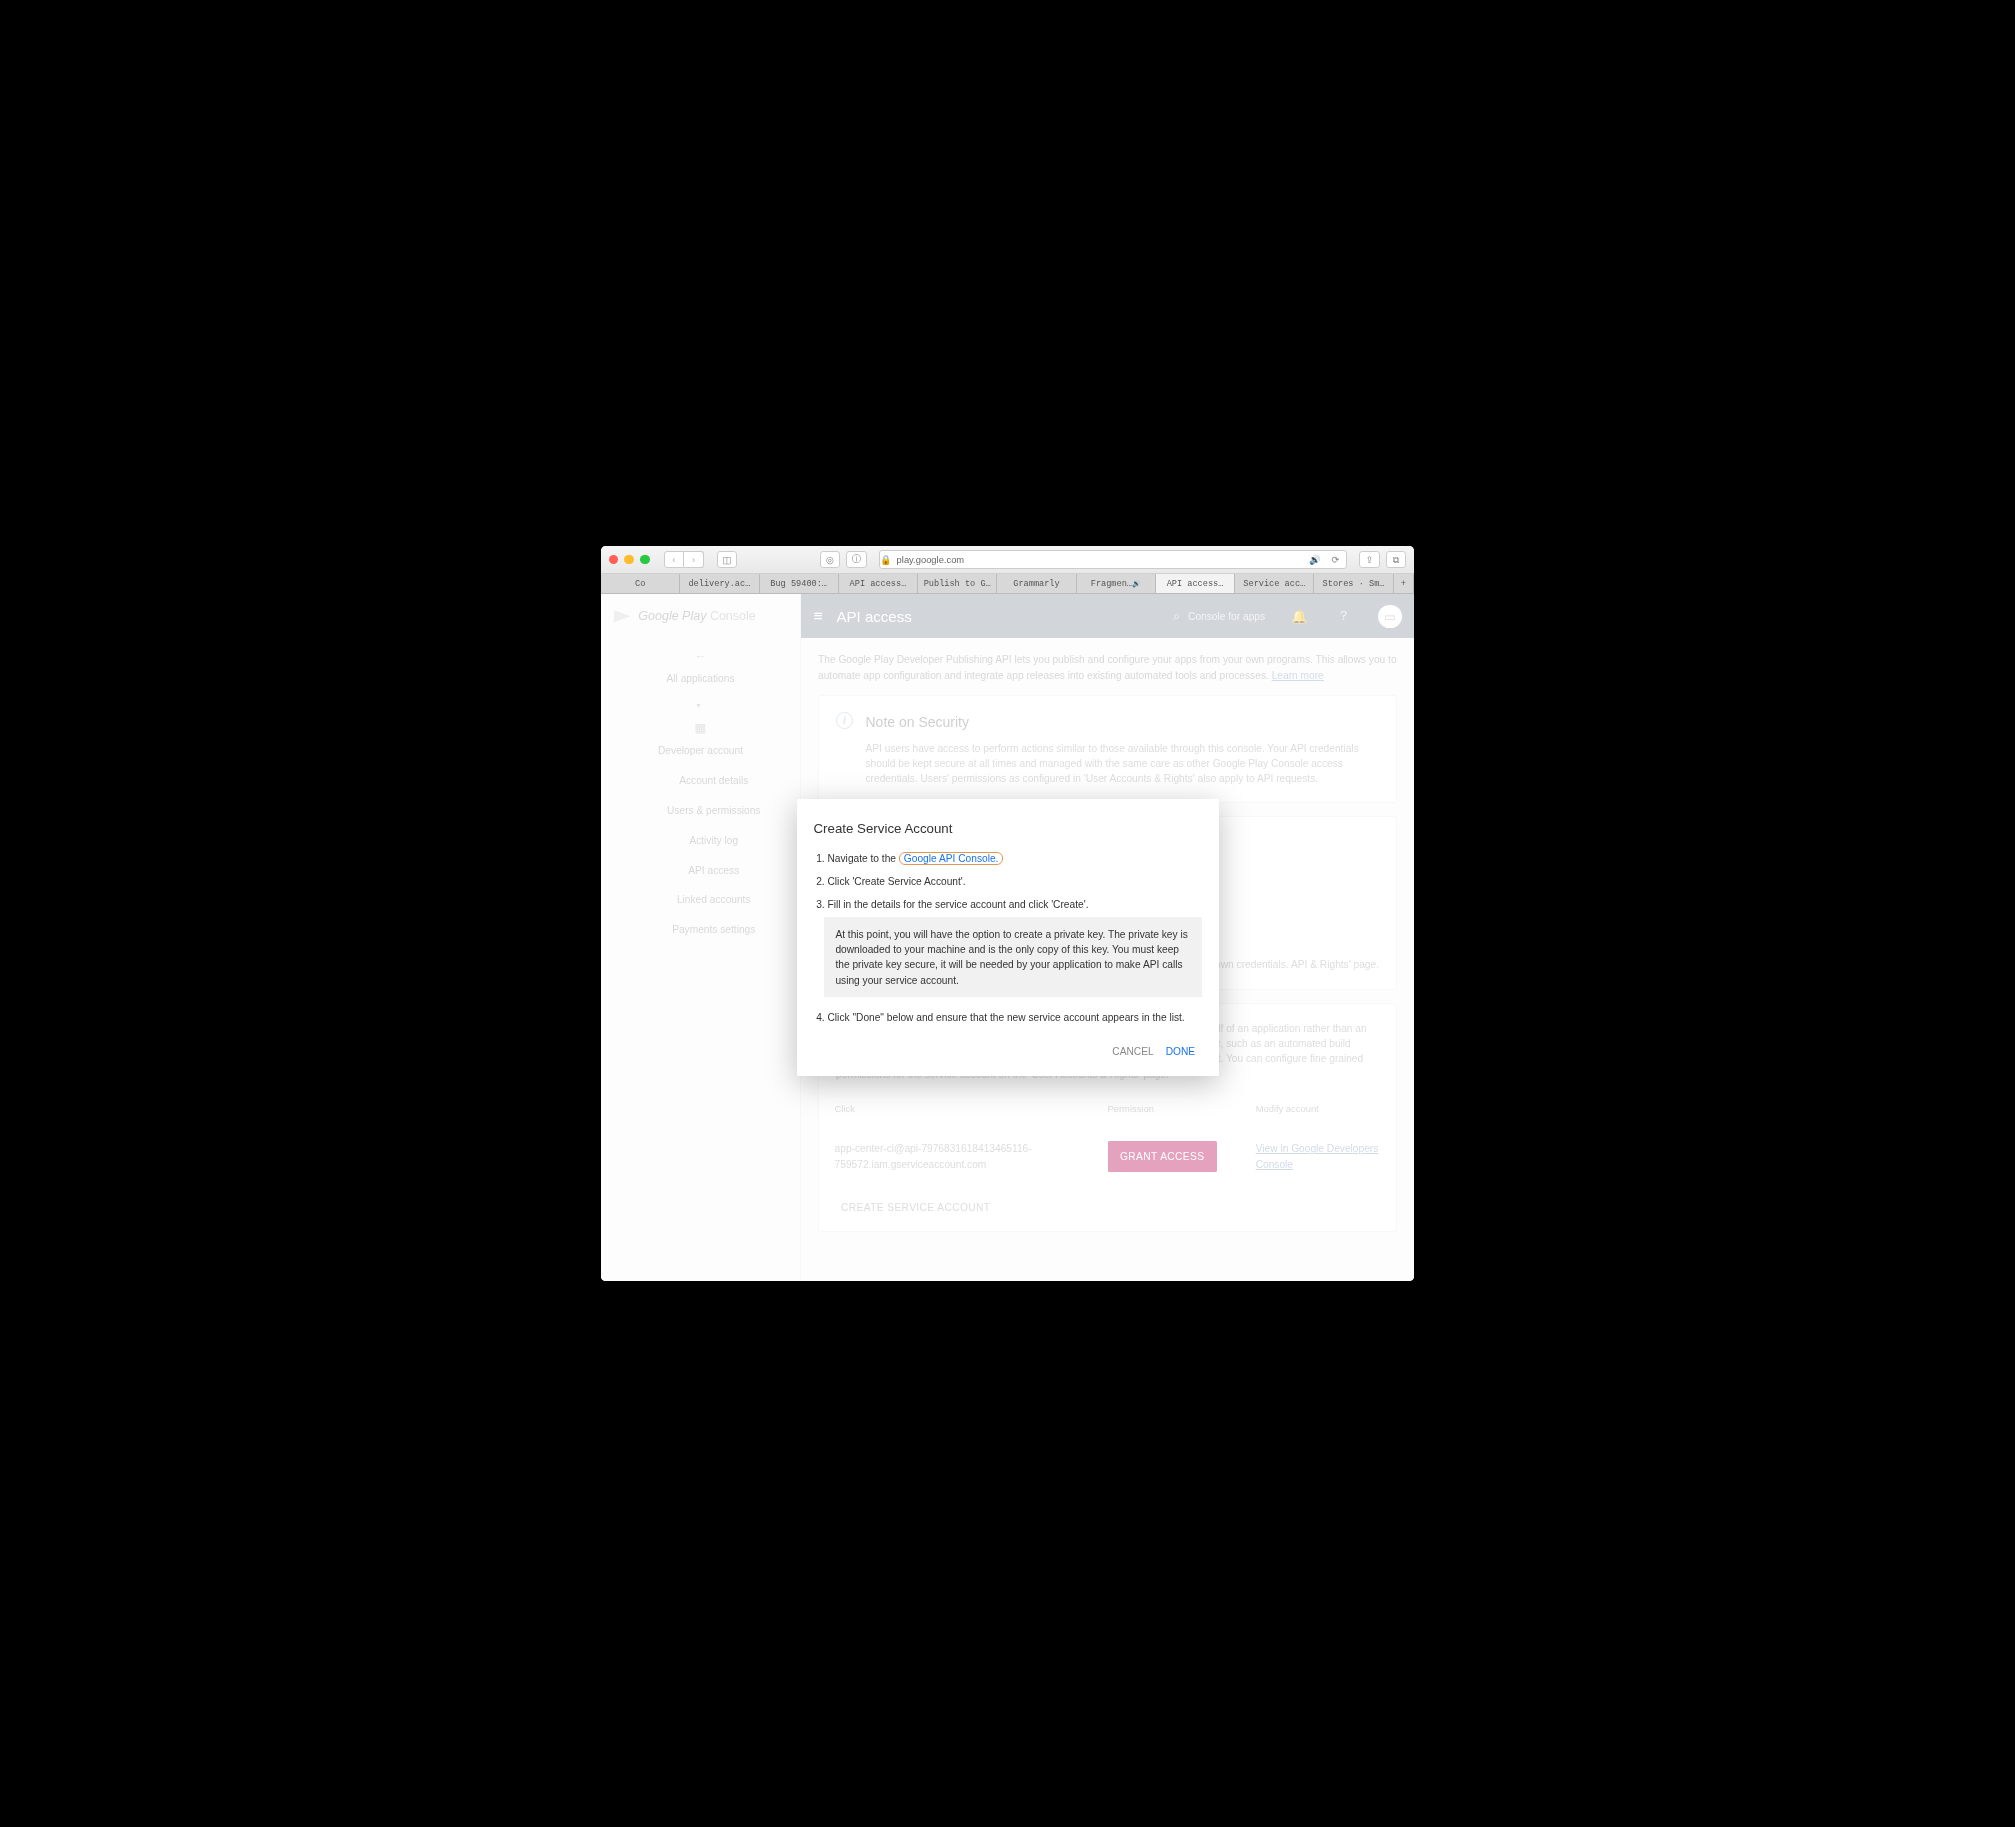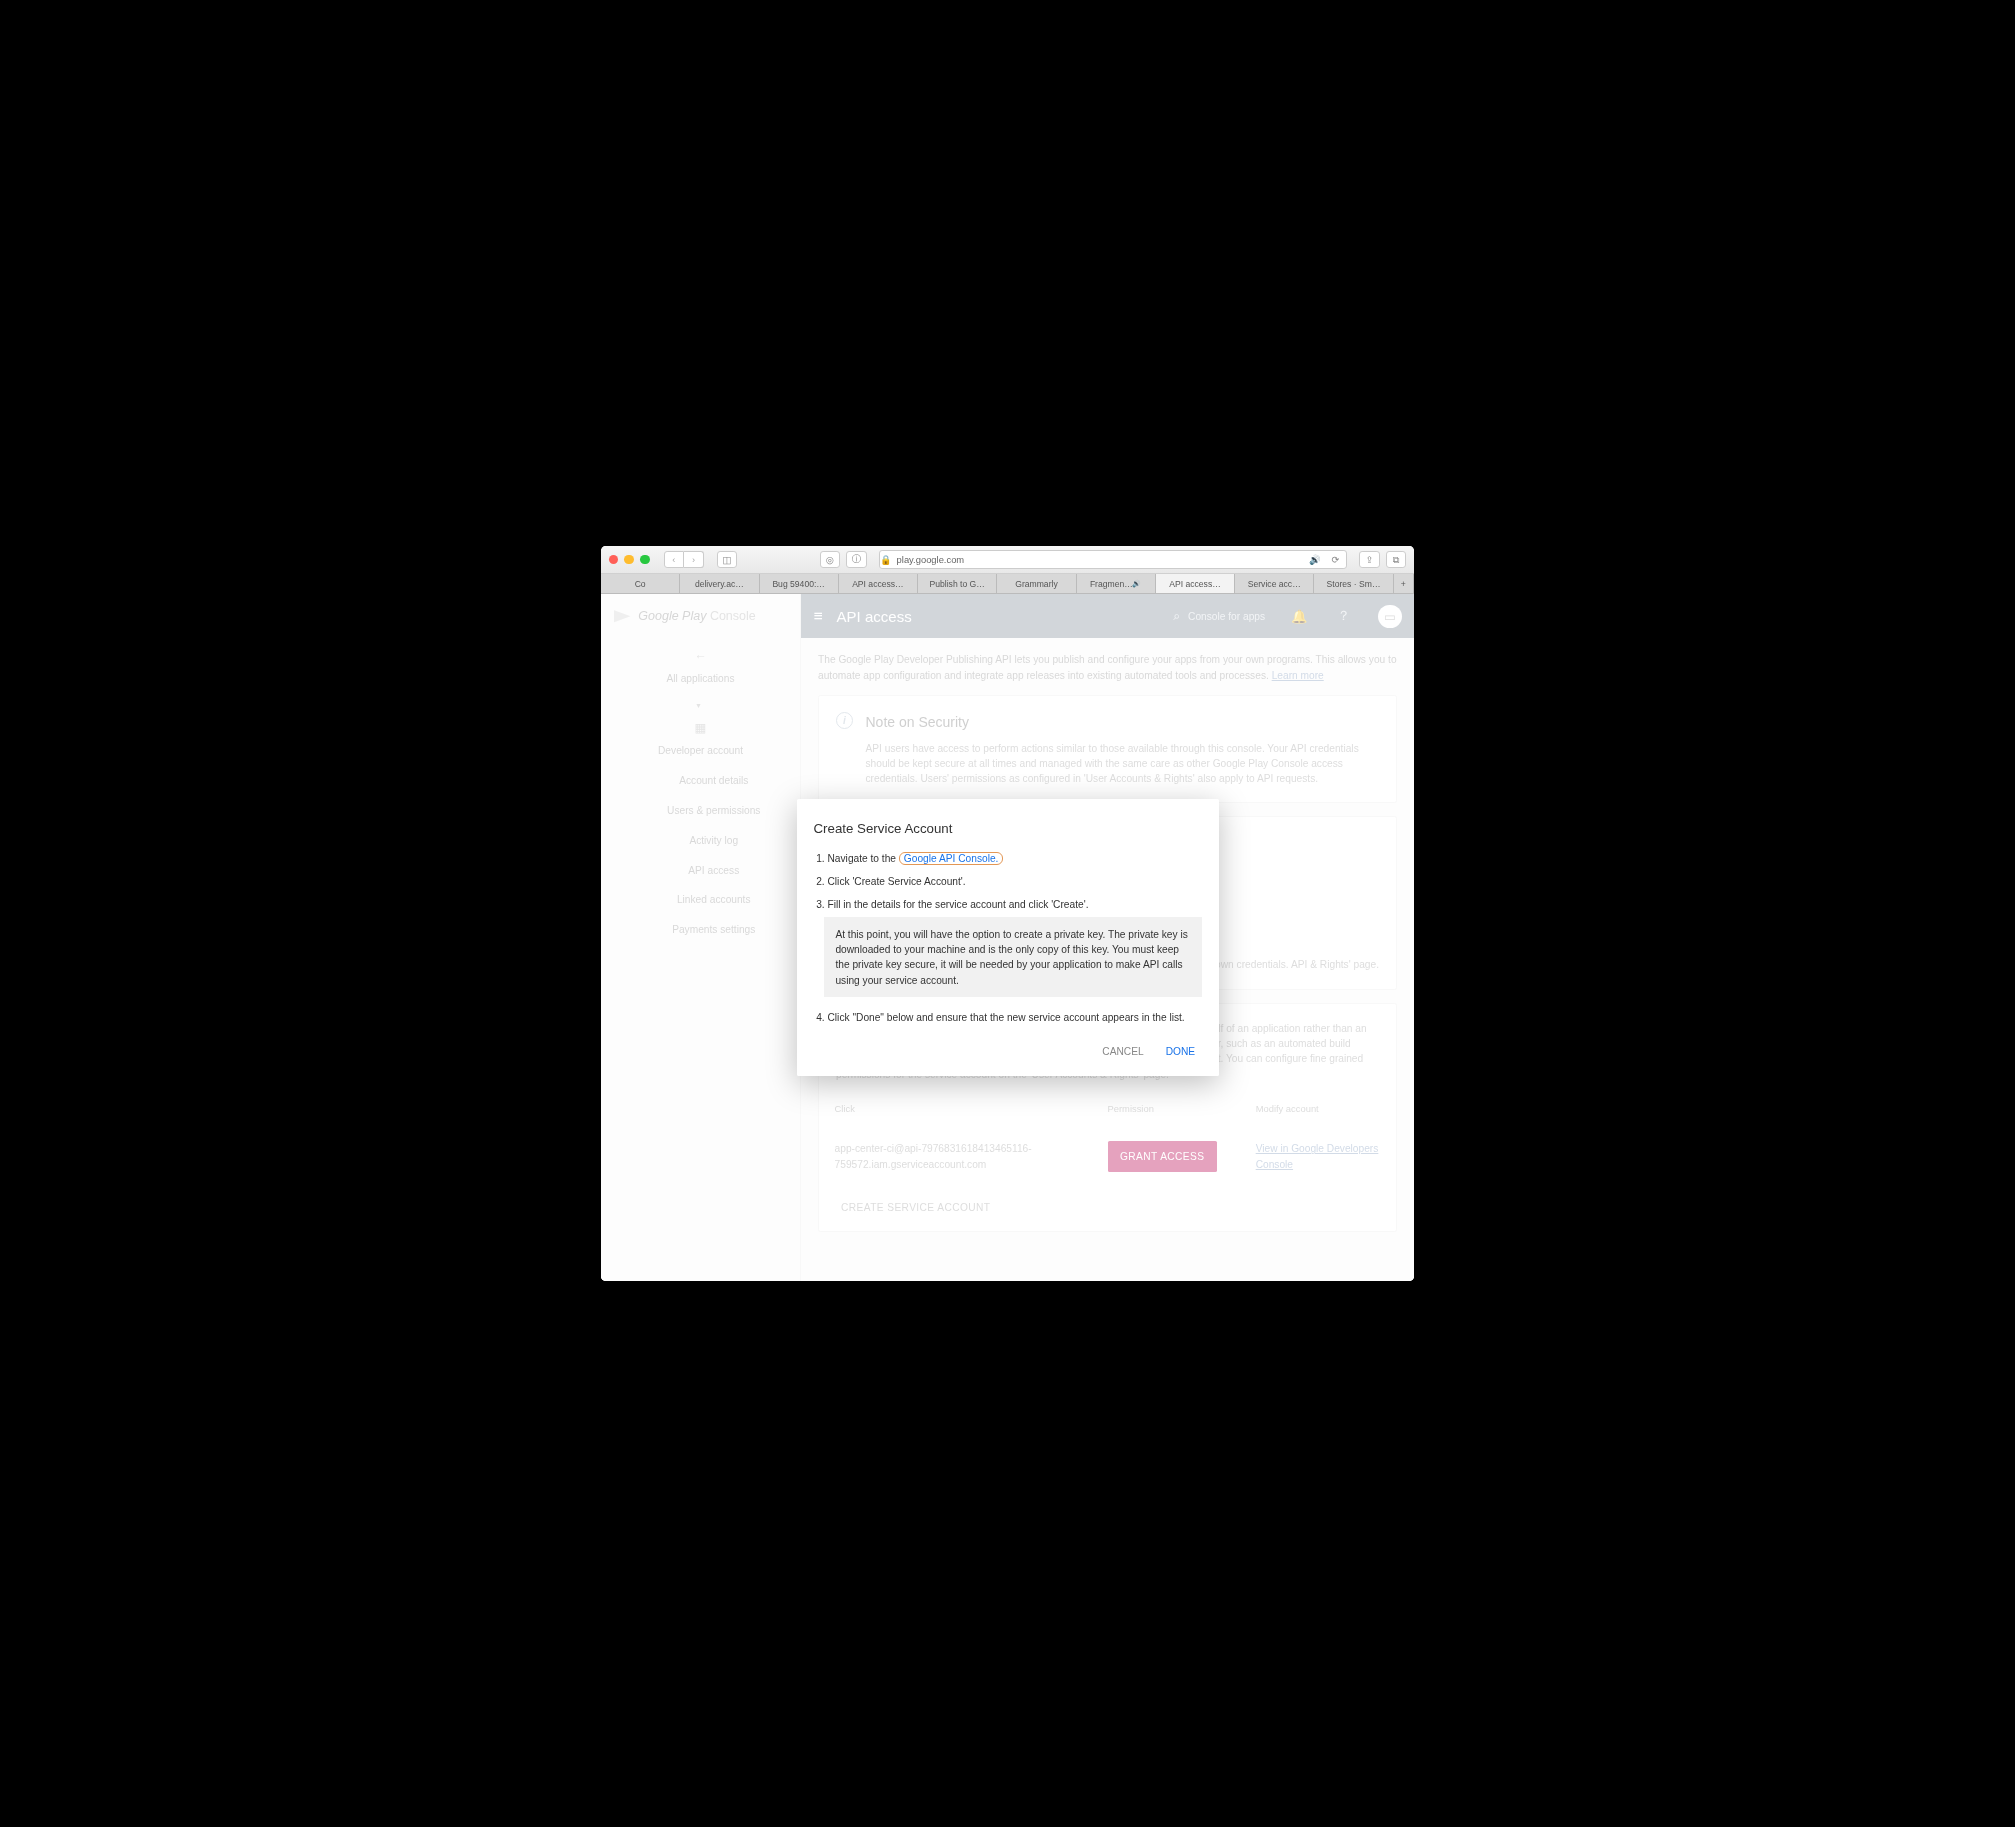--- a/index.html
+++ b/index.html
@@ -8,21 +8,21 @@
 .titlebar { height: 28px; background: linear-gradient(#f6f6f6,#e8e8e8); display: flex; align-items: center; padding: 0 7.8px; border-bottom: 0.8px solid #d0d0d0; gap: 6.3px; }
 .traffic { display: flex; gap: 6.3px; margin-right: 7.8px; }
 .dot { width: 9.4px; height: 9.4px; border-radius: 50%; }
 .dot.r{background:#ff5f57;} .dot.y{background:#febc2e;} .dot.g{background:#28c840;}
 .navbtns { display: flex; gap: 0; margin-right: 6.3px; }
 .navbtn { width: 20.3px; height: 17px; border: 0.8px solid #ccc; background: #fff; display:flex;align-items:center;justify-content:center;color:#aaa;font-size:9.4px;}
 .navbtn:first-child{border-radius:3.1px 0 0 3.1px;} .navbtn:last-child{border-radius:0 3.1px 3.1px 0;border-left:none;}
 .sq { width:20.3px;height:17px;border:0.8px solid #ccc;border-radius:3.1px;display:flex;align-items:center;justify-content:center;color:#888;font-size:9.4px;background:#fff;}
 .urlbar { flex:1; height: 19px; background:#fff; border:0.8px solid #ccc; border-radius:3.1px; display:flex;align-items:center;justify-content:center;gap:4.7px;font-size:9.4px;color:#666;margin:0 6.3px;}
 .tabbar { height: 20.3px; background:#d8d8d8; display:flex; border-bottom:0.8px solid #bbb;}
-.tab { flex:1; border-right:0.8px solid #bbb; font-size:8.6px; color:#555; display:flex;align-items:center;justify-content:center;overflow:hidden;white-space:nowrap;text-overflow:ellipsis;padding:0 4.7px;background:#d8d8d8;}
+.tab { flex:1; border-right:0.8px solid #bbb; font-size:8.6px; color:#555; display:flex;align-items:center;justify-content:center;overflow:hidden;white-space:nowrap;text-overflow:ellipsis;padding:0 4.7px;background:#d8d8d8;font-family:Liberation Mono, monospace;}
 .tab.active{background:#f3f3f3;}
 .tab.add{flex:0 0 20.3px;}
 .content { flex:1; display:flex; position:relative; background:#fafafa; overflow:hidden;}
 .sidebar { width: 200px; background:#fafafa; border-right:0.8px solid #eee; padding-top:0;}
 .logo { height:44px; display:flex;align-items:center;padding-left:12.5px;gap:7.8px;}
 .logo-tri{width:17px;height:12.5px;background:#d8d8d8;clip-path:polygon(0 0,100% 50%,0 100%);}
 .logo-txt{color:#bbb;font-size:12.5px;}
 .logo-txt b{color:#999;font-weight:500;font-style:italic;}
 .side-item{display:flex;align-items:center;gap:11px;padding:9.4px 12.5px;color:#9e9e9e;font-size:10.2px;flex-direction:column;}
 .side-item.sub{padding-left:39px;}
@@ -55,21 +55,21 @@
 .btn-view{color:#90a6c4;}
 .btn-create{color:#aaa;padding:7.8px 11px;font-size:10.2px;letter-spacing:0.4px;display:inline-block;margin:7.8px 0 0 11px;}
 .scrim{position:absolute;inset:0;background:rgba(255,255,255,0.6);display:flex;align-items:center;justify-content:center;z-index:10;}
 .dialog{width:422px;background:#fff;border-radius:1.6px;box-shadow:0 7.8px 31px rgba(0,0,0,0.25);padding:22px 0 11px;}
 .dialog h2{font-size:13.3px;font-weight:500;color:#333;padding:0 17px 11px;}
 .dialog ol{list-style:decimal;padding:0 17px 0 31px;font-size:10.2px;color:#333;}
 .dialog ol li{padding:3.9px 0;line-height:1.5;}
 .dialog ol li a{color:#1a73e8;text-decoration:none;}
 .link-box{border:1.2px solid #e39755;border-radius:6px;padding:0 4px;}
 .note-box{background:#f1f1f1;padding:9.4px 11px;margin:4.7px 0 4.7px -3.1px;font-size:10.2px;color:#333;line-height:1.5;}
-.dialog-actions{display:flex;justify-content:flex-end;gap:22px;padding:17px 23.4px 7.8px;font-size:10.2px;font-weight:500;}
+.dialog-actions{display:flex;justify-content:flex-end;gap:12px;padding:17px 23.4px 7.8px;font-size:10.2px;font-weight:500;}
 .act-cancel{color:#888;}
 .act-done{color:#1a73e8;}
 </style>
 </head>
 <body>
 
 <div class="window">
   <div class="titlebar">
     <div class="traffic">
       <div class="dot r"></div>

